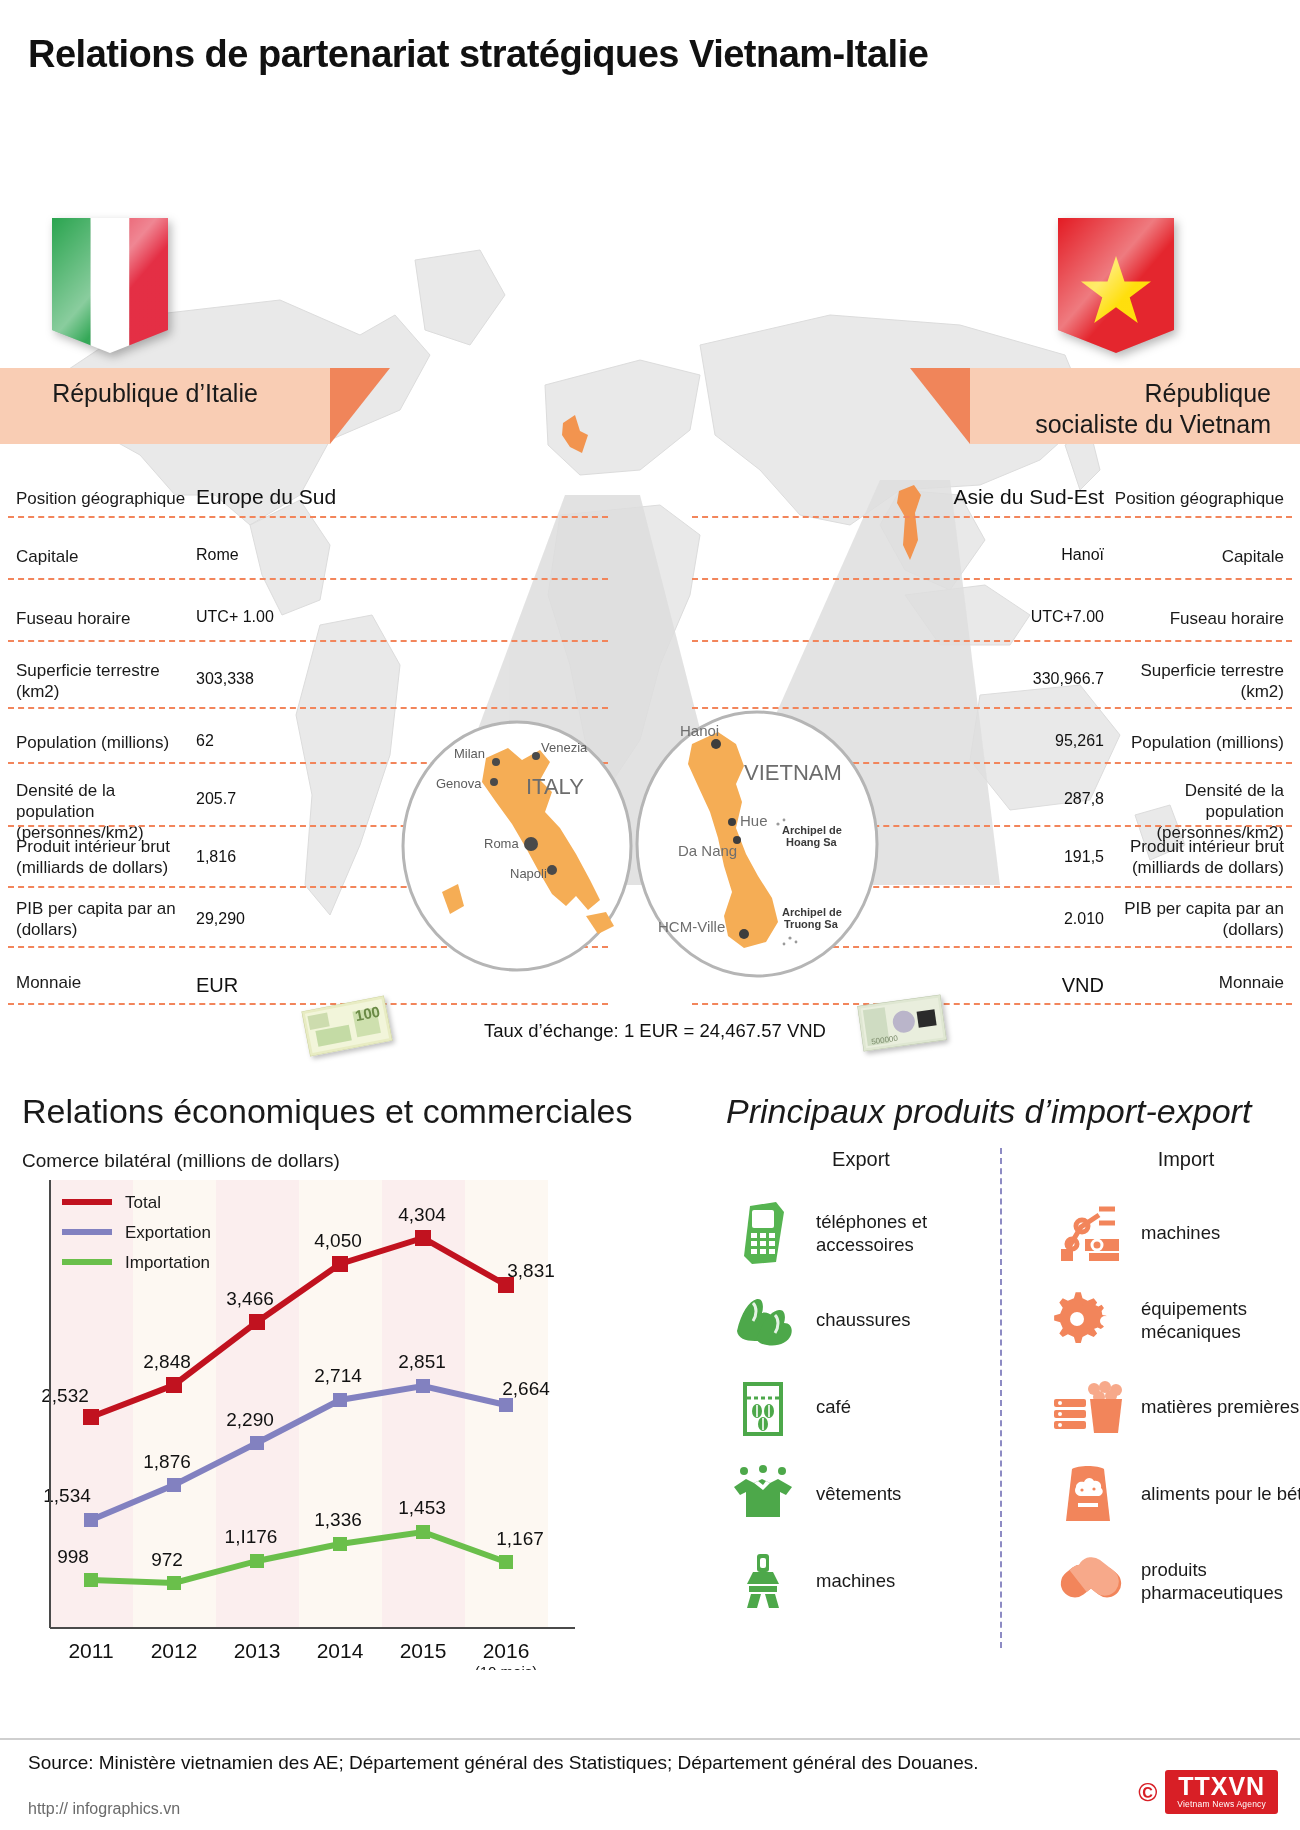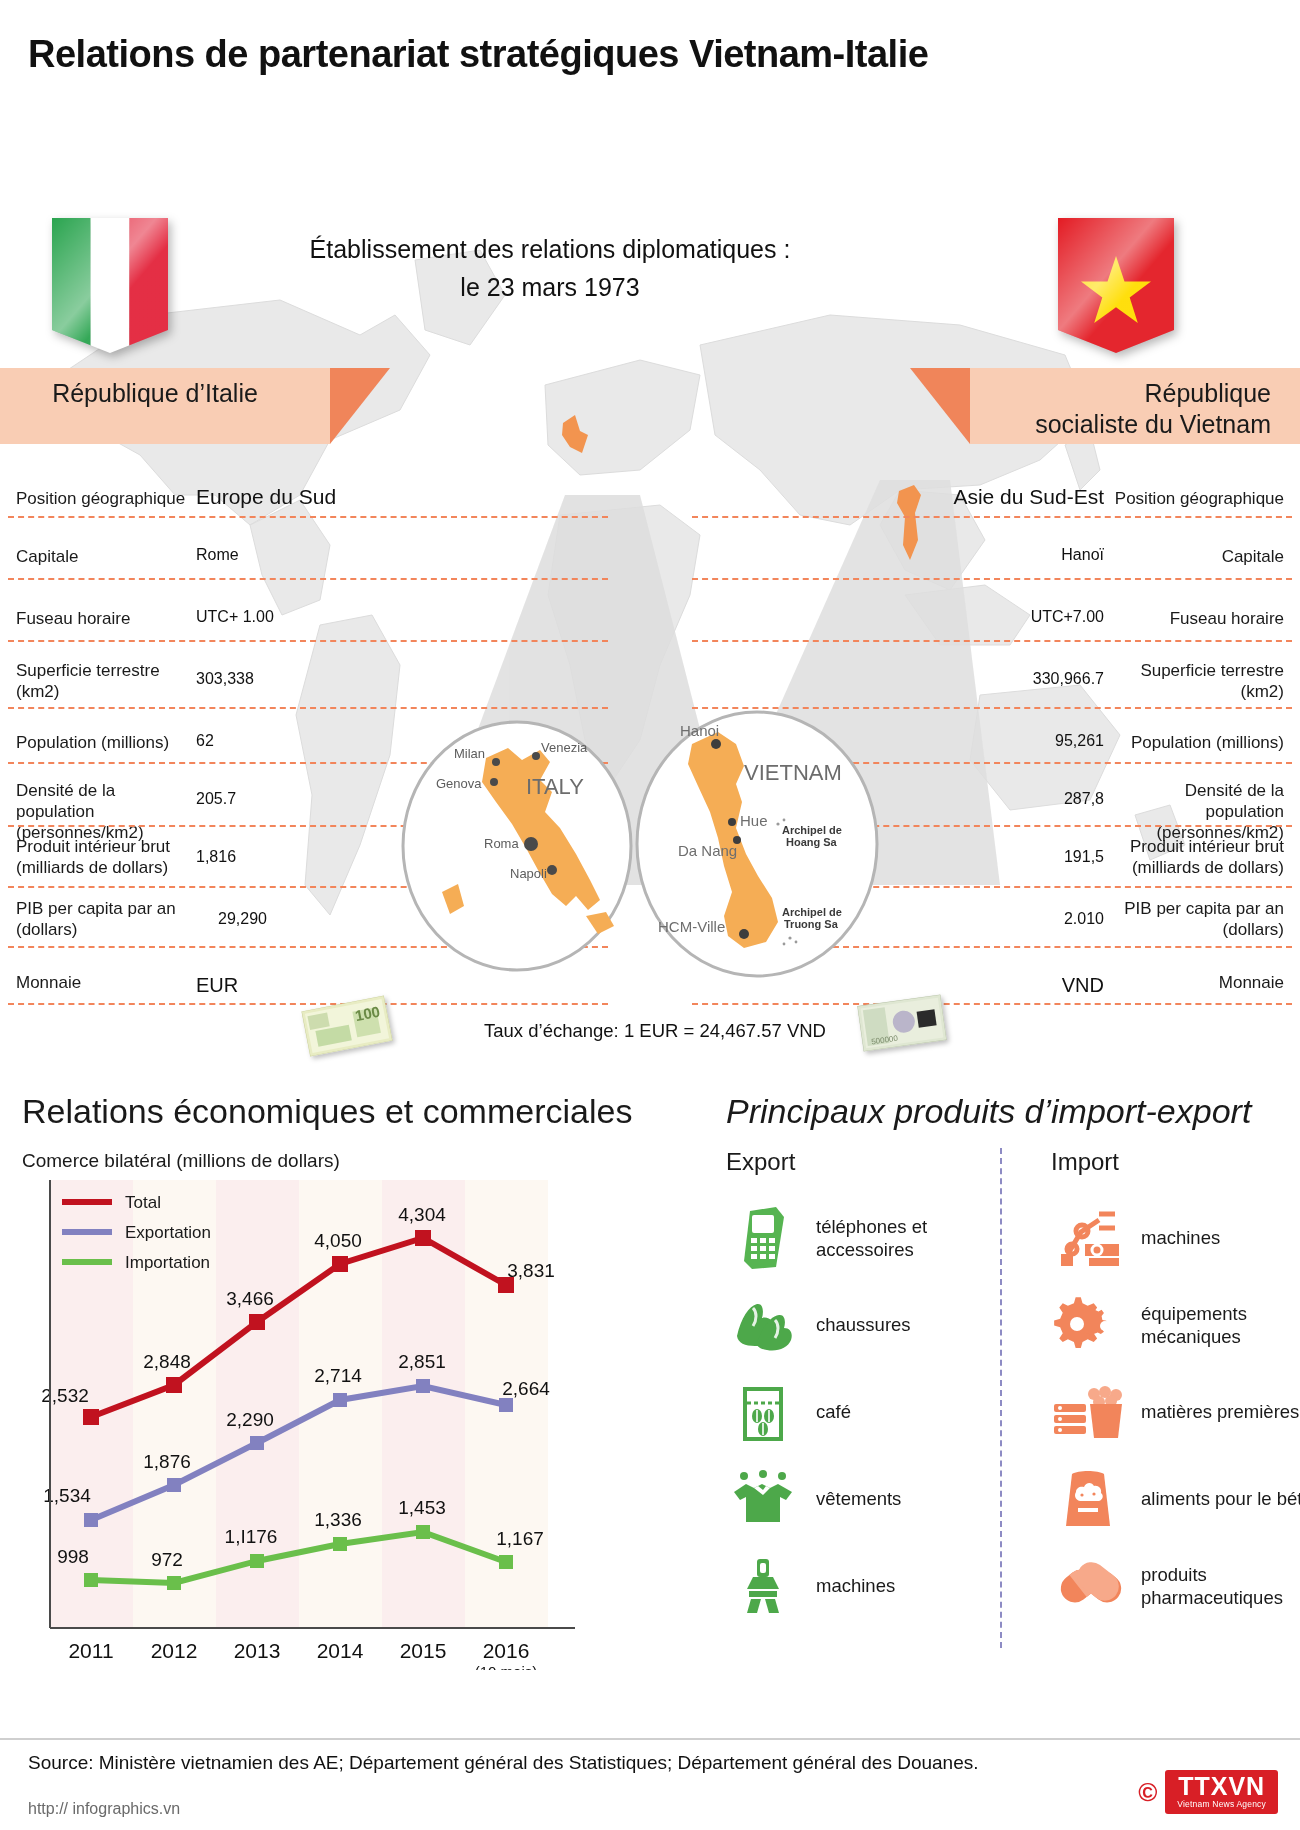--- a/index.html
+++ b/index.html
@@ -112,21 +112,21 @@
   .sec-sub {
     position: absolute; font-size: 19px; color: #1a1a1a;
   }
 
   
   .chart { position: absolute; left: 20px; top: 1180px; width: 620px; height: 490px; }
   .chart svg { display: block; }
 
   
   .prod-col { position: absolute; }
-  .prod-head { font-size: 24px; color: #1a1a1a; }
+  .prod-head { font-size: 20px; color: #1a1a1a; text-align: center; }
   .prod-item {
     display: flex; align-items: center; gap: 16px;
     height: 87px;
   }
   .prod-icon { width: 74px; display:flex; justify-content:center; align-items:center; flex: 0 0 74px;}
   .prod-label { font-size: 18.5px; line-height: 23px; color: #1a1a1a; }
   .prod-divider {
     position: absolute; left: 1000px; top: 1148px; height: 500px; width: 0;
     border-left: 2.5px dashed #8d8bc4;
   }
@@ -232,24 +232,20 @@
       </linearGradient>
         </defs>
       <g clip-path="url(#fshape2)">
         <rect x="0" y="0" width="116" height="135" fill="#e31b23"></rect>
         <polygon fill="#ffdd00" points="58,38 66.5,63.5 93,63.5 71.7,79.5 79.8,105 58,89.3 36.2,105 44.3,79.5 23,63.5 49.5,63.5"></polygon>
         <rect x="0" y="0" width="116" height="135" fill="url(#sheen2)"></rect>
       </g>
     </svg>
   </div>
 
-  <div class="diplo">
-    <div>Établissement des relations diplomatiques :</div>
-    <div>le 23 mars 1973</div>
-  </div>
 
   <div class="band band-left"></div>
   <div class="band-arrow arrow-left"></div>
   <div class="band band-right"></div>
   <div class="band-arrow arrow-right"></div>
 
   <div class="country-name cn-right">
     <div>République</div>
     <div>socialiste du Vietnam</div>
   </div>
@@ -286,21 +282,21 @@
       <div class="val" style="top:298px;">205.7</div>
       <div class="row-line" style="top:337px;"></div>
     </div>
     <div>
       <div class="lbl" style="top:348px;width:180px;">Produit intérieur brut (milliards de dollars)</div>
       <div class="val" style="top:356px;">1,816</div>
       <div class="row-line" style="top:398px;"></div>
     </div>
     <div>
       <div class="lbl" style="top:410px;width:180px;">PIB per capita par an (dollars)</div>
-      <div class="val" style="top:418px;margin-left:22px;">29,290</div>
+      <div class="val" style="top:418px;">29,290</div>
       <div class="row-line" style="top:458px;"></div>
     </div>
     <div>
       <div class="lbl" style="top:484px;">Monnaie</div>
       <div class="val" style="top:484px;font-size:20px;">EUR</div>
       <div class="row-line" style="top:515px;"></div>
     </div>
   </div>
 
   <div class="spec spec-right">

